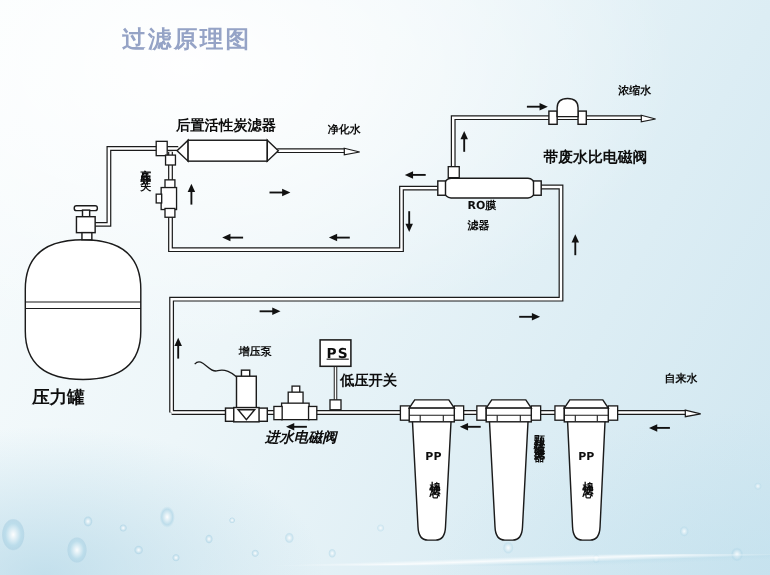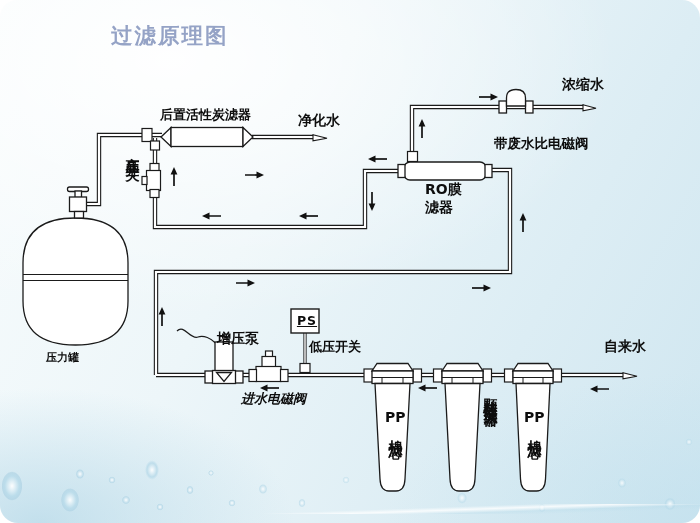--- a/index.html
+++ b/index.html
@@ -4,21 +4,20 @@
 <style>
   html,body{margin:0;padding:0;}
   .stage{
     position:relative;width:700px;height:523px;overflow:hidden;
     font-family:"DejaVu Sans",sans-serif;
     background:
       radial-gradient(ellipse 620px 360px at 170px 60px, rgba(255,255,255,0.95), rgba(255,255,255,0) 72%),
       radial-gradient(ellipse 340px 180px at 40px 523px, rgba(171,211,229,0.65), rgba(171,211,229,0) 75%),
       radial-gradient(ellipse 420px 200px at 700px 523px, rgba(190,223,237,0.55), rgba(190,223,237,0) 75%),
       linear-gradient(118deg,#f8fcfd 0%,#edf6f9 38%,#dcedf4 72%,#cfe6f0 100%);
-    border-radius: 18px;
   }
   .droplets{position:absolute;left:0;top:0;width:700px;height:523px;pointer-events:none;
     background-image:
       radial-gradient(ellipse 15px 21px at 12px 486px, rgba(255,255,255,0.95) 0%, rgba(184,219,234,0.85) 48%, rgba(162,203,223,0.5) 64%, transparent 70%),
       radial-gradient(ellipse 13px 17px at 70px 500px, rgba(255,255,255,0.9) 0%, rgba(184,219,234,0.8) 48%, rgba(162,203,223,0.45) 64%, transparent 70%),
       radial-gradient(ellipse 6px 7px at 80px 474px, rgba(255,255,255,0.9) 0%, rgba(176,213,230,0.7) 55%, transparent 72%),
       radial-gradient(ellipse 5px 5px at 112px 480px, rgba(255,255,255,0.9) 0%, rgba(176,213,230,0.7) 55%, transparent 72%),
       radial-gradient(ellipse 6px 6px at 126px 500px, rgba(255,255,255,0.9) 0%, rgba(176,213,230,0.7) 55%, transparent 72%),
       radial-gradient(ellipse 10px 14px at 152px 470px, rgba(255,255,255,0.92) 0%, rgba(180,216,232,0.75) 50%, transparent 70%),
       radial-gradient(ellipse 5px 5px at 160px 507px, rgba(255,255,255,0.9) 0%, rgba(176,213,230,0.7) 55%, transparent 72%),
@@ -33,21 +32,21 @@
       radial-gradient(ellipse 6px 7px at 622px 483px, rgba(255,255,255,0.8) 0%, rgba(184,219,234,0.55) 55%, transparent 72%),
       radial-gradient(ellipse 8px 9px at 670px 504px, rgba(255,255,255,0.85) 0%, rgba(180,216,232,0.6) 55%, transparent 72%),
       radial-gradient(ellipse 5px 5px at 689px 442px, rgba(255,255,255,0.75) 0%, rgba(184,219,234,0.5) 55%, transparent 72%);
   }
   .waveline{position:absolute;left:230px;top:504px;width:470px;height:10px;
     background:linear-gradient(178deg, transparent 40%, rgba(255,255,255,0.8) 52%, rgba(186,220,234,0.35) 66%, transparent 80%);
     pointer-events:none;}
   svg.canvas{position:absolute;left:0;top:0;}
   .title{position:absolute;left:111px;top:21px;font-size:21.5px;font-weight:700;
     letter-spacing:2px;color:#95a3c6;white-space:nowrap;}
-  .lbl{position:absolute;font-size:14px;font-weight:600;color:#0d0d0d;white-space:nowrap;line-height:1.1;}
+  .lbl{position:absolute;font-size:10px;font-weight:600;color:#0d0d0d;white-space:nowrap;line-height:1.1;}
   .sm{font-size:13px;}
   .vtext{writing-mode:vertical-rl;text-orientation:upright;letter-spacing:3px;line-height:1;}
   .ps-label{position:absolute;left:291px;top:313px;width:32px;text-align:center;
     font-size:12.5px;font-weight:700;letter-spacing:1px;color:#0d0d0d;text-decoration:underline;}
   .note{position:absolute;left:133px;top:455px;font-size:14px;font-weight:600;color:#0d0d0d;white-space:nowrap;}
   .note .note-arrow{display:inline-block;margin:0 7px 0 3px;font-size:17px;font-weight:700;transform:translateY(-1px);}
 </style>
 </head>
 <body>
 
@@ -201,22 +200,22 @@
 
   <div class="title">过滤原理图</div>
 
   <div class="lbl" style="left:562px;top:77px;">浓缩水</div>
   <div class="lbl" style="left:494px;top:120px;font-size:13.5px;margin-top:16px;">带废水比电磁阀</div>
   <div class="lbl sm" style="left:160px;top:108px;text-align:right;">后置活性炭滤器</div>
   <div class="lbl" style="left:298px;top:113px;">净化水</div>
   <div class="lbl vtext" style="left:126px;top:146px;">高压开关</div>
   <div class="lbl" style="left:425px;top:182px;">RO膜</div>
   <div class="lbl" style="left:425px;top:200px;">滤器</div>
-  <div class="lbl" style="left:46px;top:352px;font-size:11px;">压力罐</div>
-  <div class="lbl" style="left:217px;top:331px;">增压泵</div>
+  <div class="lbl" style="left:29px;top:352px;font-size:16px;">压力罐</div>
+  <div class="lbl" style="left:217px;top:315px;">增压泵</div>
   <div class="ps-label">PS</div>
   <div class="lbl sm" style="left:309px;top:340px;">低压开关</div>
   <div class="lbl sm" style="left:241px;top:392px;font-style:italic;">进水电磁阀</div>
   <div class="lbl" style="left:604px;top:339px;">自来水</div>
 
   <div class="lbl" style="left:385px;top:410px;width:18px;text-align:center;">PP</div>
   <div class="lbl vtext" style="left:389px;top:429px;">棉滤芯</div>
   <div class="lbl vtext" style="left:484px;top:387px;letter-spacing:2.5px;">颗粒活性炭滤器</div>
   <div class="lbl" style="left:524px;top:410px;width:18px;text-align:center;">PP</div>
   <div class="lbl vtext" style="left:528px;top:429px;">棉滤芯</div>

